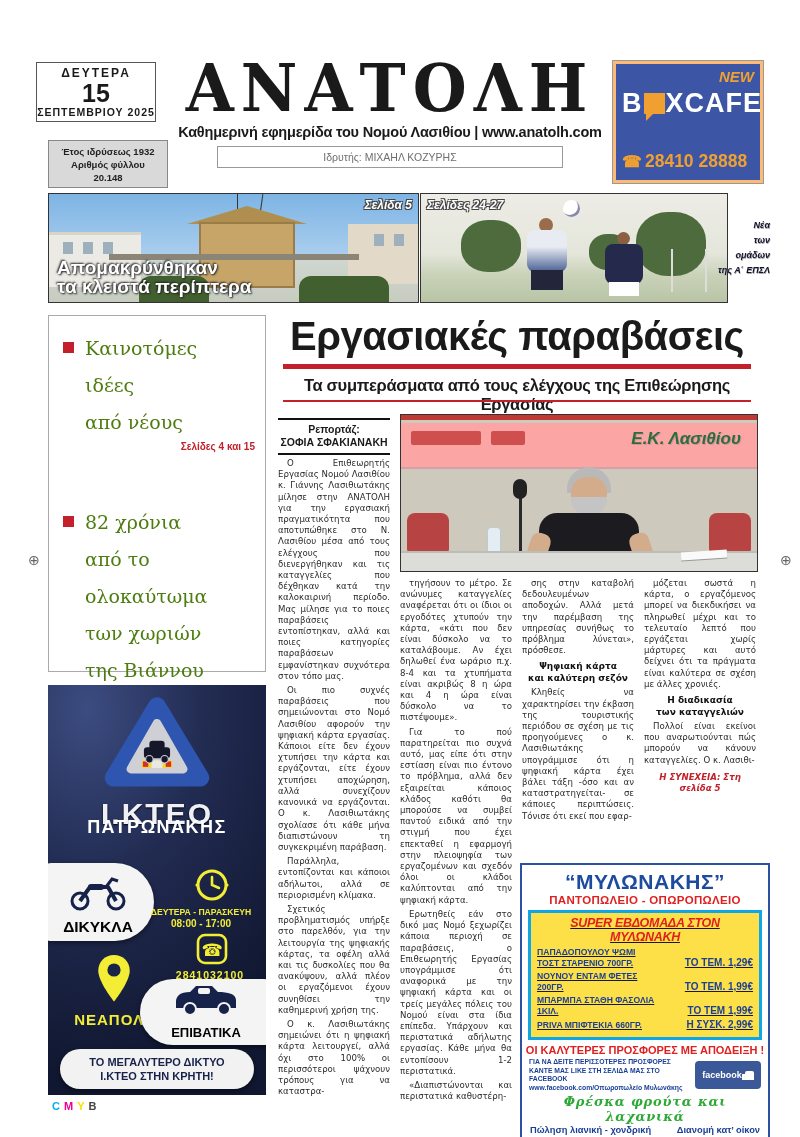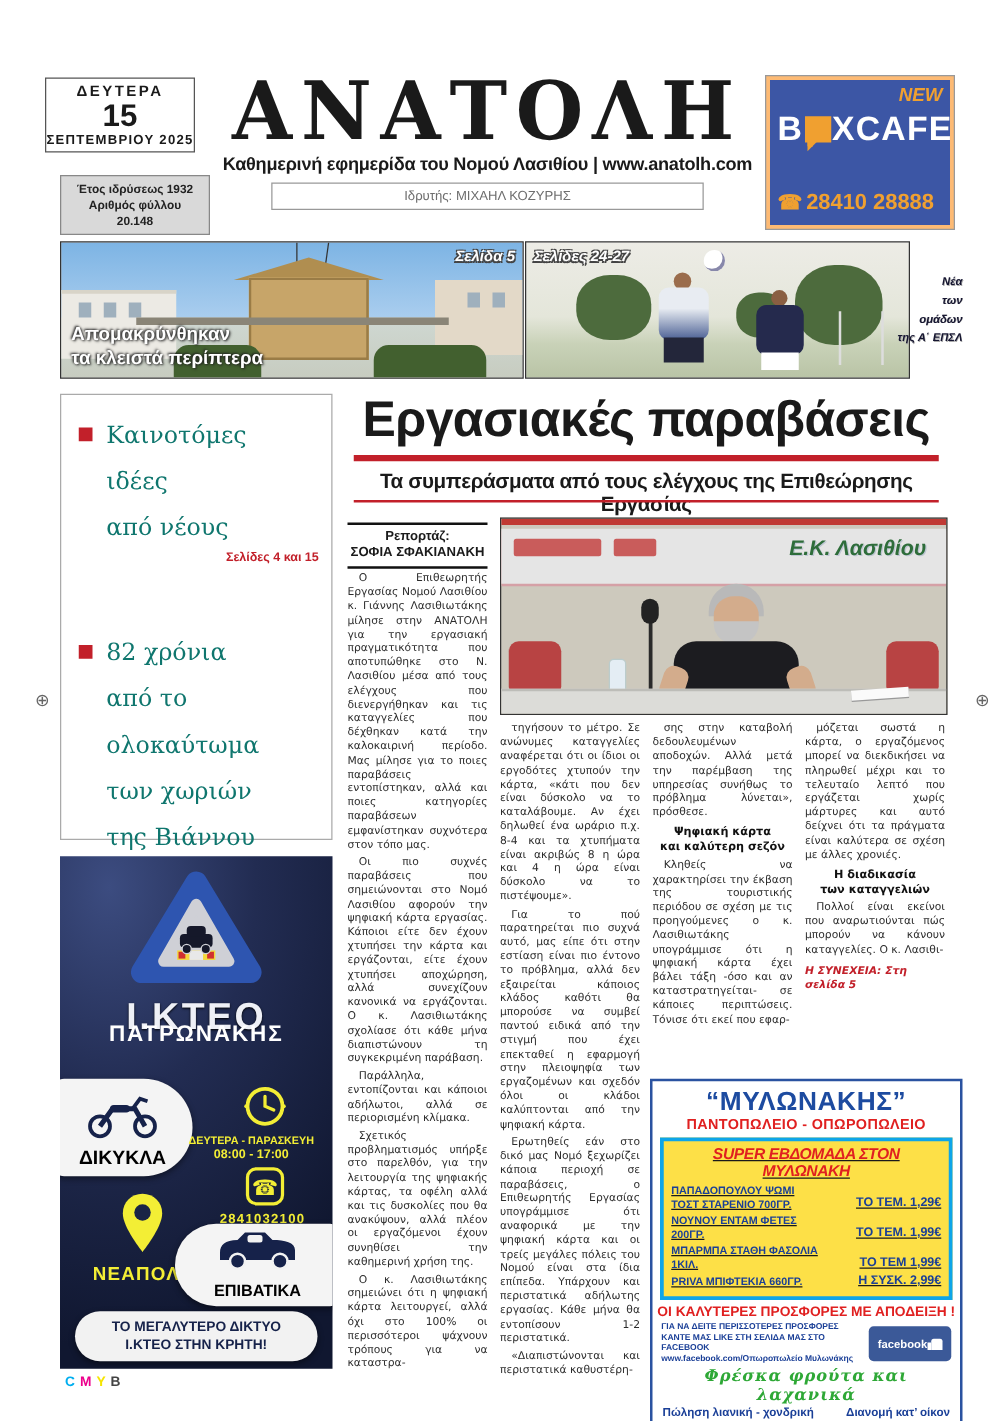--- a/index.html
+++ b/index.html
@@ -38,69 +38,69 @@
            text-shadow:1px 1px 0 #444,-1px -1px 0 #444,1px -1px 0 #444,-1px 1px 0 #444;}
   .kiosk-photo{left:48px;top:193px;width:369px;height:108px;background:linear-gradient(#7db4e4 0%,#a9cdee 55%,#cfd8d2 56%,#c7ccc0 100%);}
   .kp-bldg1{position:absolute;left:0;top:38px;width:92px;height:52px;background:#eceae4;border-top:3px solid #d8d4c8;}
   .kp-bldg2{position:absolute;right:0;top:30px;width:70px;height:60px;background:#e3d9c8;}
   .kp-win{position:absolute;width:10px;height:12px;background:#9fb0bd;}
   .kp-kiosk{position:absolute;left:150px;top:28px;width:96px;height:66px;background:#c7a569;box-shadow:inset 0 0 0 2px #9a7c46;}
   .kp-roof{position:absolute;left:138px;top:12px;width:0;height:0;border-left:60px solid transparent;border-right:60px solid transparent;border-bottom:18px solid #b08e50;}
   .kp-beam{position:absolute;left:60px;top:60px;width:250px;height:6px;background:#8a8577;}
   .kp-bush{position:absolute;bottom:0;height:26px;background:#42602f;border-radius:12px 12px 0 0;}
   .kp-cable{position:absolute;top:0;width:1px;height:20px;background:#333;}
-  .kp-cap{position:absolute;left:8px;bottom:6px;color:#fff;font-weight:bold;font-size:15px;line-height:19px;
+  .kp-cap{position:absolute;left:8px;bottom:6px;color:#fff;font-weight:bold;font-size:19px;line-height:19px;
           text-shadow:1px 1px 2px #222,-1px -1px 2px #222;}
   .soccer-photo{left:420px;top:193px;width:306px;height:108px;background:linear-gradient(#edece6 0%,#e4e6da 55%,#c9d2b8 75%,#b9c4a6 100%);}
   .sp-tree{position:absolute;background:#4d6b3d;border-radius:45%;}
   .sp-pole{position:absolute;width:2px;background:#ddd;top:55px;bottom:10px;}
   .sp-ball{position:absolute;left:142px;top:6px;width:17px;height:17px;border-radius:50%;background:#fff;box-shadow:inset -2px -2px 0 #88a;}
   .sp-p1-head{position:absolute;left:118px;top:24px;width:14px;height:14px;border-radius:50%;background:#9a6c4c;}
   .sp-p1-body{position:absolute;left:106px;top:36px;width:40px;height:42px;border-radius:8px;background:linear-gradient(#e8ecf2 40%,#4a5f93);}
   .sp-p1-shorts{position:absolute;left:110px;top:76px;width:32px;height:20px;background:#23263a;}
   .sp-p2-head{position:absolute;left:196px;top:38px;width:13px;height:13px;border-radius:50%;background:#8a5f42;}
   .sp-p2-body{position:absolute;left:184px;top:50px;width:38px;height:40px;border-radius:8px;background:#252a4d;}
   .sp-p2-shorts{position:absolute;left:188px;top:88px;width:30px;height:14px;background:#fff;}
   .sidenote{left:718px;top:218px;width:52px;font-size:9px;font-weight:bold;font-style:italic;
             color:#151530;text-align:right;line-height:15px;
             text-shadow:0.5px 0.5px 0 #aaa;}
 
   
   .teaserbox{left:48px;top:315px;width:218px;height:357px;border:1px solid #aaa;box-sizing:border-box;padding:14px 10px 8px 14px;}
-  .teaser{position:relative;font-family:"DejaVu Serif",serif;font-size:19px;line-height:37px;color:#0f766e;padding-left:22px;}
+  .teaser{position:relative;font-family:"DejaVu Serif",serif;font-size:19px;line-height:37px;color:#4d7c0f;padding-left:22px;}
   .teaser .bullet{position:absolute;left:0;top:12px;width:11px;height:11px;background:#c2202a;}
   .teaser-ref{color:#c2202a;font-weight:bold;font-size:10px;text-align:right;font-family:"Liberation Sans",sans-serif;}
 
   
   .headline{left:278px;top:314px;width:478px;font-size:40px;font-weight:bold;text-align:center;letter-spacing:-0.5px;}
   .head-rule{left:283px;top:364px;width:468px;height:5px;background:#c2202a;}
   .subheadline{left:278px;top:376px;width:478px;font-size:16.5px;font-weight:bold;text-align:center;letter-spacing:-0.3px;}
   .sub-rule{left:283px;top:400px;width:468px;height:2px;background:#c2202a;}
   .byline{left:278px;top:418px;width:112px;border-top:2px solid #111;border-bottom:2px solid #111;
           padding:3px 0 4px;font-weight:bold;font-size:10.5px;line-height:13px;text-align:center;}
   .news-photo{left:400px;top:414px;width:356px;height:156px;background:#cdc9bd;}
   .np-redline{position:absolute;top:0;left:0;right:0;height:5px;background:#c03a34;}
-  .np-banner{position:absolute;left:0;right:0;top:8px;height:44px;background:#e5e5e5;box-shadow:0 2px 0 #d5a0a6;text-decoration:underline;}
+  .np-banner{position:absolute;left:0;right:0;top:8px;height:44px;background:#fca5a5;box-shadow:0 2px 0 #d5a0a6;text-decoration:underline;}
   .np-redfrag{position:absolute;top:8px;height:14px;background:#c23a38;opacity:.8;border-radius:2px;}
   .np-ek{position:absolute;right:16px;top:6px;font-size:17px;font-weight:bold;font-style:italic;color:#2e6d3a;text-shadow:1px 1px 0 #2a4a8a33;}
   .np-hair{position:absolute;left:166px;top:52px;width:44px;height:26px;border-radius:22px 22px 0 0;background:#b9b9b9;}
   .np-face{position:absolute;left:170px;top:62px;width:36px;height:34px;border-radius:45%;background:#d3ac8c;}
   .np-beard{position:absolute;left:170px;top:82px;width:36px;height:18px;border-radius:0 0 16px 16px;background:#c4c4c4;}
   .np-torso{position:absolute;left:138px;top:98px;width:100px;height:46px;border-radius:18px 18px 0 0;background:#1c1c20;}
   .np-arm{position:absolute;top:118px;width:20px;height:28px;border-radius:8px;background:#d3ac8c;}
   .np-table{position:absolute;left:0;right:0;bottom:0;height:18px;background:#dcdcd8;border-top:2px solid #bdbdb8;}
   .np-mic{position:absolute;left:118px;top:76px;width:3px;height:64px;background:#2a2a2a;}
   .np-michead{position:absolute;left:112px;top:64px;width:14px;height:20px;border-radius:7px;background:#222;}
   .np-bottle{position:absolute;left:86px;top:112px;width:12px;height:30px;border-radius:4px;background:#e4edf4;border:1px solid #bcc;}
   .np-chair{position:absolute;bottom:14px;width:42px;height:44px;border-radius:8px;background:#b84343;}
   .np-paper{position:absolute;right:30px;bottom:12px;width:46px;height:8px;background:#fafafa;transform:rotate(-4deg);box-shadow:0 1px 0 #999;}
   .bodycol{font-family:"DejaVu Sans",sans-serif;font-size:8.6px;line-height:11.2px;text-align:justify;color:#2c2c2c;overflow:hidden;}
   .bodycol p{margin:0 0 3px;text-indent:9px;}
   .bsub{font-weight:bold;text-align:center;font-size:9px;line-height:11.5px;margin:5px 0 3px;color:#111;}
-  .contnote{color:#c2202a;font-weight:bold;font-style:italic;font-size:8.6px;text-align:left;margin-top:6px;}
+  .contnote{color:#c2202a;font-weight:bold;font-style:italic;font-size:8.6px;text-align:center;margin-top:6px;}
   .col1{left:278px;top:458px;width:112px;height:674px;}
   .col2{left:400px;top:578px;width:112px;height:554px;}
   .col3{left:522px;top:578px;width:112px;height:248px;}
   .col4{left:644px;top:578px;width:112px;height:252px;}
 
   
   .kteo{left:48px;top:685px;width:218px;height:410px;background:radial-gradient(120% 90% at 18% 6%,#3c4c80 0%,#222c52 45%,#101730 100%);overflow:hidden;}
   .kteo .brand{position:absolute;left:0;top:112px;width:100%;text-align:center;font-size:30px;font-weight:bold;
                letter-spacing:2px;color:#eef0f6;text-shadow:0 1px 2px #000;}
   .kteo .kname{position:absolute;left:0;top:132px;width:100%;text-align:center;font-size:18px;font-weight:bold;

